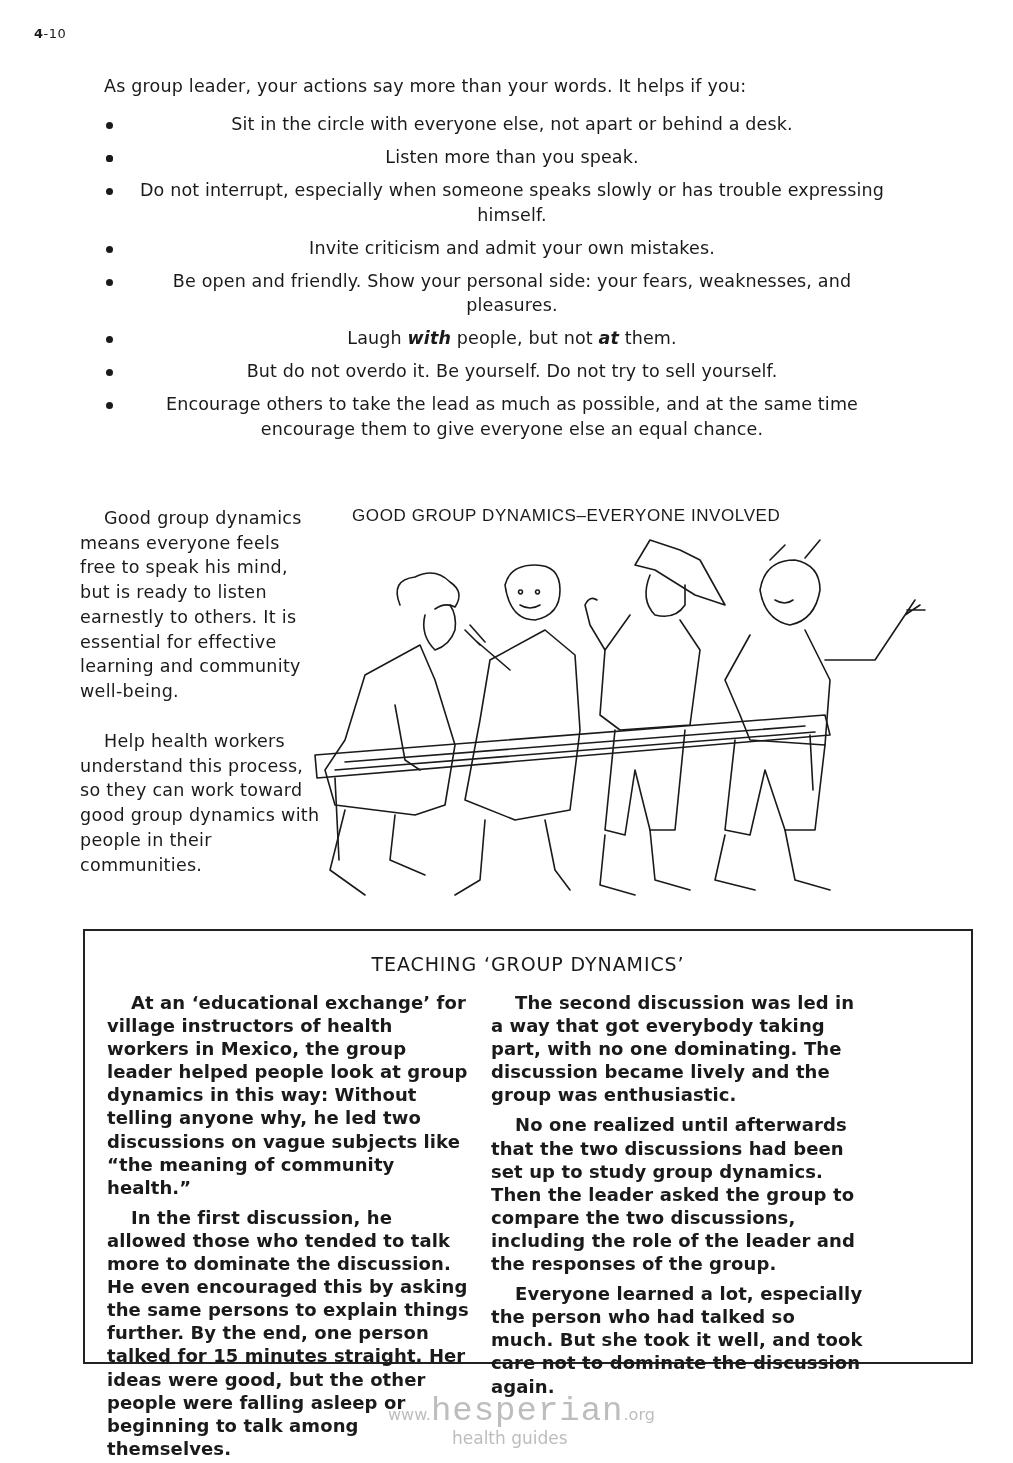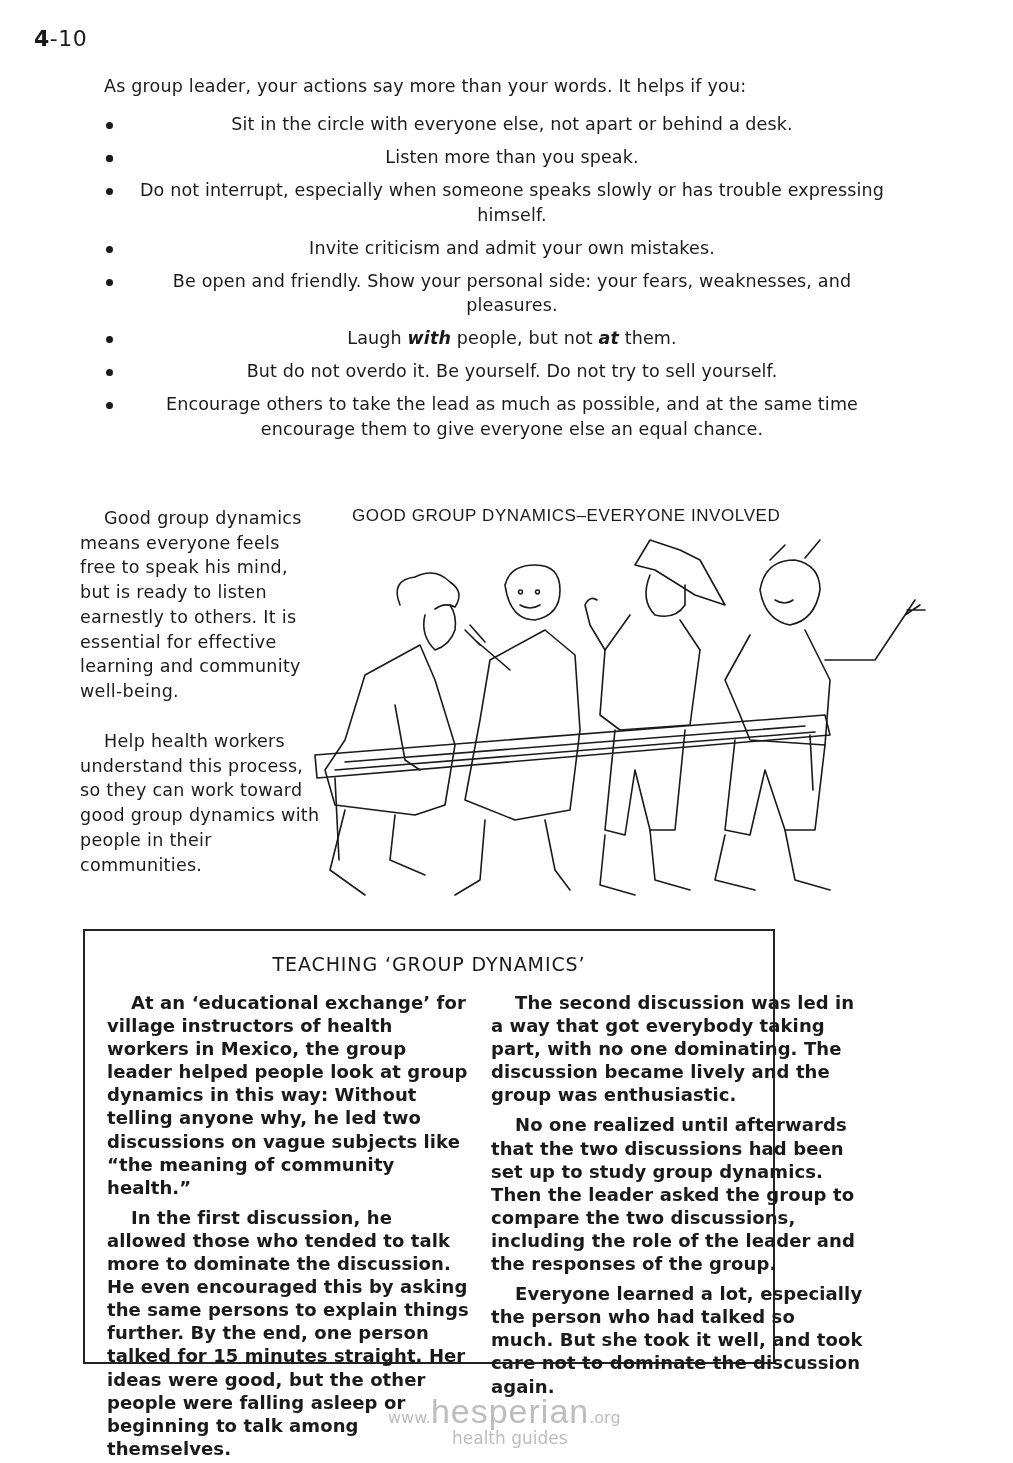--- a/index.html
+++ b/index.html
@@ -1,41 +1,41 @@
 <!DOCTYPE html>
 <html><head>
 <meta charset="utf-8">
 <style>
   html, body { margin: 0; padding: 0; background: #ffffff; }
   body {
     width: 1013px; height: 1463px; position: relative; overflow: hidden;
     font-family: "DejaVu Sans", sans-serif; color: #1a1a1a;
   }
-  .page-number { position: absolute; left: 34px; top: 26px; font-size: 22px; letter-spacing: 0.5px; }
+  .page-number { position: absolute; left: 34px; top: 26px; font-size: 13px; letter-spacing: 0.5px; }
   .page-number b { font-weight: bold; }
   .intro { position: absolute; left: 104px; top: 76px; font-size: 17.5px; letter-spacing: 0.2px; }
   .bullets { position: absolute; left: 104px; top: 112px; width: 790px; margin: 0; padding: 0; list-style: none; }
   .bullets li { position: relative; padding-left: 26px; font-size: 17.5px; line-height: 24.5px; margin-bottom: 8.5px; letter-spacing: 0.15px; text-align: center; }
   .bullets li .dot { position: absolute; left: 2px; top: 10px; width: 7px; height: 7px; border-radius: 50%; background: #1a1a1a; }
   .bullets li em { font-weight: bold; font-style: italic; }
   .side-text { position: absolute; left: 80px; width: 240px; font-size: 17.5px; line-height: 24.7px; letter-spacing: 0.3px; }
   .side-text .indent { display: inline-block; width: 24px; }
   .side1 { top: 506px; }
   .side2 { top: 729px; }
   .caption { position: absolute; left: 352px; top: 506px; font-size: 17px; letter-spacing: 0.6px; font-family: "Liberation Sans", sans-serif; text-align: center; }
   .illustration { position: absolute; left: 305px; top: 530px; width: 650px; height: 370px; }
-  .box { position: absolute; left: 83px; top: 929px; width: 692px; height: 435px; border: 2px solid #222; box-sizing: border-box; }
+  .box { position: absolute; left: 83px; top: 929px; width: 890px; height: 435px; border: 2px solid #222; box-sizing: border-box; }
   .box-title { position: absolute; left: 0; right: 0; top: 22px; text-align: center; font-size: 19px; letter-spacing: 0.9px; }
   .col { position: absolute; top: 60px; font-size: 18px; line-height: 23.1px; letter-spacing: 0.1px; font-weight: bold; }
   .col p { margin: 0 0 7px 0; text-indent: 24px; }
   .col-left { left: 22px; width: 370px; }
   .col-right { left: 406px; width: 372px; }
   .footer { position: absolute; left: 388px; top: 1392px; color: #bdbdbd; text-align: center; }
   .footer .www { font-size: 16px; font-family: "DejaVu Sans", sans-serif; }
-  .footer .brand { font-size: 34px; font-family: Liberation Sans, sans-serif; letter-spacing: 1px; }
+  .footer .brand { font-size: 34px; font-family: Liberation Mono, monospace; letter-spacing: 1px; }
   .footer .org { font-size: 16px; font-family: "DejaVu Sans", sans-serif; }
   .footer .tag { position: absolute; left: 64px; top: 36px; font-size: 17px; white-space: nowrap; font-family: "DejaVu Sans", sans-serif; }
   svg .ln { fill: none; stroke: #1a1a1a; stroke-width: 1.6; stroke-linecap: round; stroke-linejoin: round; }
 </style>
 </head>
 <body>
 
 <div class="page-number"><b>4</b><span>-10</span></div>
 
 <div class="intro">As group leader, your actions say more than your words. It helps if you:</div>

